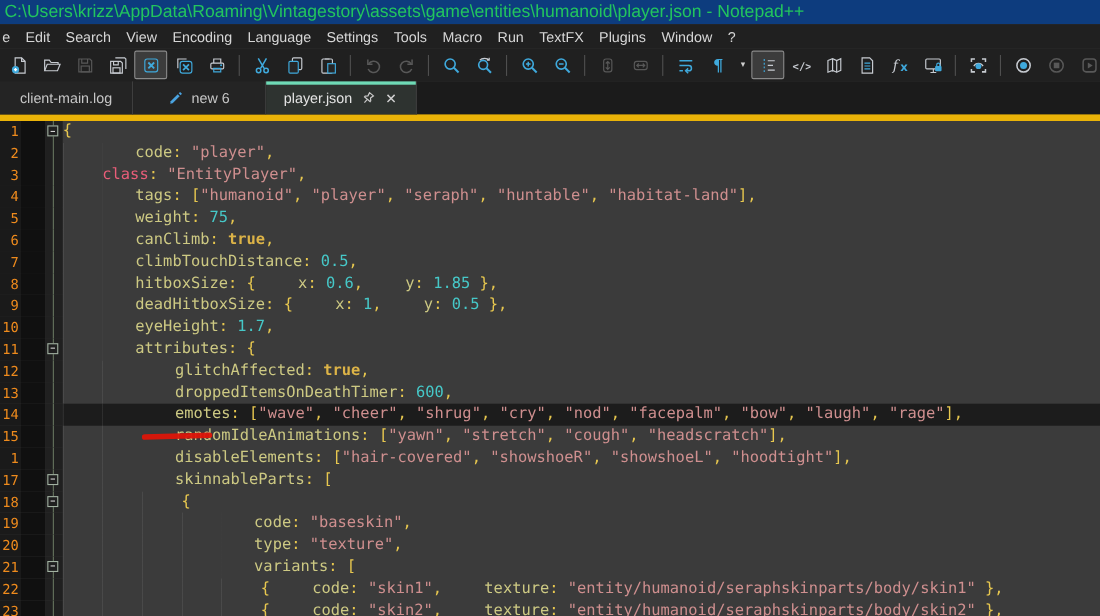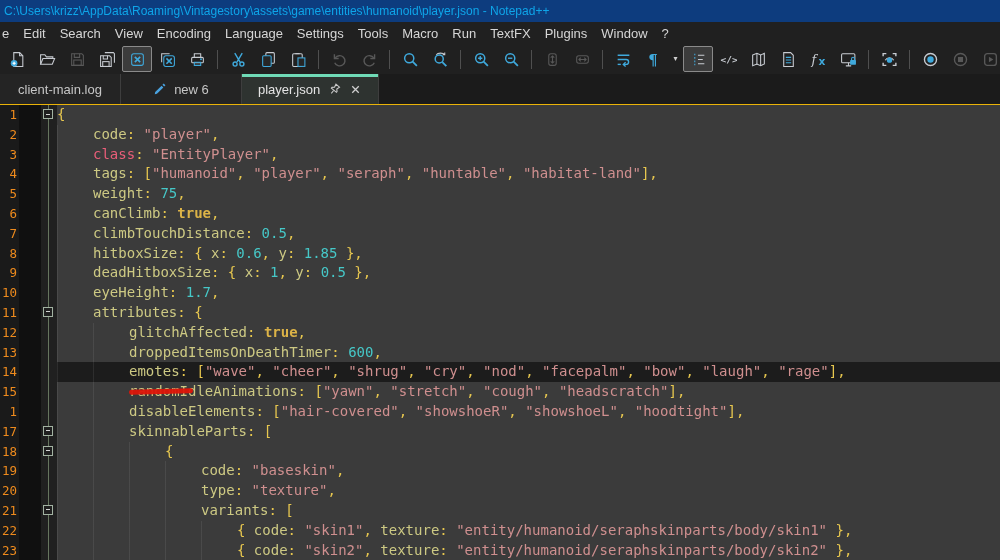--- a/index.html
+++ b/index.html
@@ -1,57 +1,57 @@
 <!DOCTYPE html>
 <html style="--titlebar: #0d3c7e; --chrome: #202020; --tabbar: #1b1b1b; --tab_active_bg: #2e3330; --tab_accent: #6fdab6; --editor_bg: #3b3b3b; --current_line: #1c1c1c; --margin_num_bg: #1a1a1a; --margin_bm_bg: #101010; --margin_fold_bg: #202020; --line_number: #ef8b1d; --fold_line: #66755f; --fold_box: #a2b2a2; --key: #cdc983; --punct: #e7c74f; --string: #cf8f8f; --number: #46c8c8; --keyword: #ea5e79; --boolean: #dcb347; --icon_accent: #3fa9dc; --icon_gray: #c7cbd1; --icon_disabled: #585858; --strike: #dd1508; --menu_text: #d6d6d6;"><head>
 <meta charset="utf-8">
 <style>
   html,body{margin:0;padding:0;background:#2a2a2a;}
   body{width:1000px;height:560px;overflow:hidden;font-family:"Liberation Sans",sans-serif;-webkit-font-smoothing:antialiased;}
   #app{width:1000px;height:560px;display:flex;flex-direction:column;background:var(--editor_bg);}
 
   
   .titlebar{height:22px;background:var(--titlebar);display:flex;align-items:center;padding-left:4px;flex:0 0 auto;}
-  .titlebar .title{color:#0ea5e9;font-size:12px;white-space:nowrap;}
+  .titlebar .title{color:#22c55e;font-size:16px;white-space:nowrap;}
 
   
   .menubar{height:22px;background:var(--chrome);display:flex;align-items:center;flex:0 0 auto;padding-left:0;}
   .menu-item{color:var(--menu_text);font-size:13px;padding:2px 7px;white-space:nowrap;cursor:default;}
   .menu-item:first-child{padding-left:2px;}
 
   
   .toolbar{height:30px;background:var(--chrome);display:flex;align-items:center;flex:0 0 auto;padding-left:2px;}
   .tbtn{width:28px;height:24px;display:flex;align-items:center;justify-content:center;border:1px solid transparent;border-radius:2px;flex:0 0 auto;}
   .tbtn.boxed{border-color:#8a8a8a;background:#3c3c3c;}
   .tbtn svg{display:block;}
   .tsep{width:1px;height:19px;background:#4f4f4f;margin:0 5px;flex:0 0 auto;}
   .tbtn.dd{width:13px;}
   .tbtn.dd span{color:#cfcfcf;font-size:8px;line-height:8px;}
 
   
-  .tabbar{height:30px;background:var(--tabbar);display:flex;align-items:stretch;flex:0 0 auto;border-bottom:1px solid #eab308;text-align:right;}
+  .tabbar{height:30px;background:var(--tabbar);display:flex;align-items:stretch;flex:0 0 auto;border-bottom:6px solid #eab308;text-align:right;}
   .tab{display:flex;align-items:center;justify-content:center;gap:7px;padding:0 16px;background:#242424;border-right:1px solid #3e3e3e;position:relative;min-width:88px;}
   .tab .tlabel{color:#c6c6c6;font-size:13px;white-space:nowrap;}
   .tab.active{background:var(--tab_active_bg);}
   .tab.active .tlabel{color:#e4e4e4;}
   .tab.active::before{content:"";position:absolute;top:0;left:0;right:0;height:3px;background:var(--tab_accent);}
 
   
   .editor{flex:1 1 auto;overflow:hidden;background:var(--editor_bg);position:relative;font-family:"DejaVu Sans Mono","Liberation Mono",monospace;}
   .row{display:flex;height:19.8px;align-items:stretch;}
   .ln{width:17px;flex:0 0 auto;background:var(--margin_num_bg);color:var(--line_number);font-size:12.5px;line-height:19.8px;text-align:right;padding-right:2px;}
   .bm{width:22px;flex:0 0 auto;background:var(--margin_bm_bg);}
   .fm{width:16px;flex:0 0 auto;background:var(--margin_fold_bg);position:relative;}
   .fm .fline{position:absolute;left:7px;top:0;bottom:0;width:1px;background:var(--fold_line);}
   .fm .fbox{position:absolute;left:2px;top:4px;width:10px;height:10px;border:1px solid var(--fold_box);background:#1f1f1f;box-sizing:border-box;}
   .fm .fbox::after{content:"";position:absolute;left:2px;top:3.5px;width:4px;height:1px;background:#d2d2d2;}
   .cl{flex:1 1 auto;white-space:pre;font-size:14px;line-height:19.8px;position:relative;color:#d0d0d0;}
   .row.cur .cl{background:var(--current_line);}
   .ind{display:inline-block;height:19.8px;vertical-align:top;background-image:repeating-linear-gradient(to right,rgba(200,200,200,.10) 0 1px,transparent 1px 36px);}
-  .tk-k{color:var(--key);}
+  .tk-k{color:var(--key);margin-left:30px;}
   .tk-p{color:var(--punct);}
   .tk-s{color:var(--string);}
   .tk-n{color:var(--number);}
   .tk-c{color:var(--keyword);font-weight:normal;}
   .tk-b{color:var(--boolean);font-weight:bold;}
   .strike{position:absolute;top:7px;height:5px;background:var(--strike);border-radius:3px;transform:rotate(-1.6deg);opacity:.95;}
 </style>
 </head>
 <body>
 

